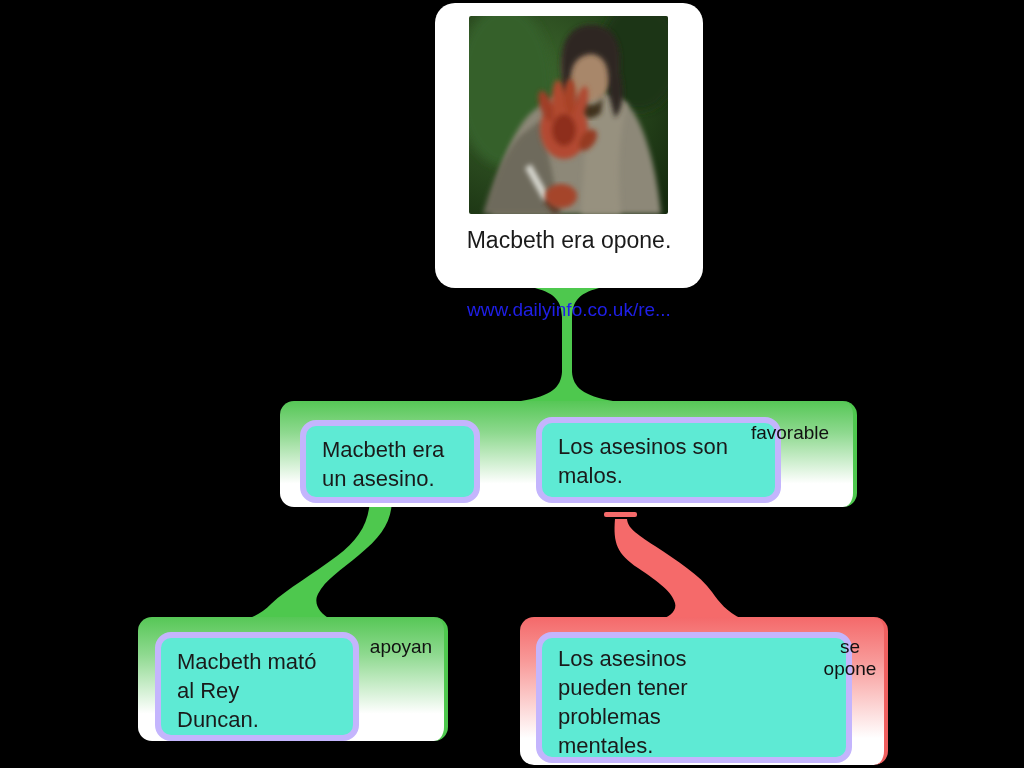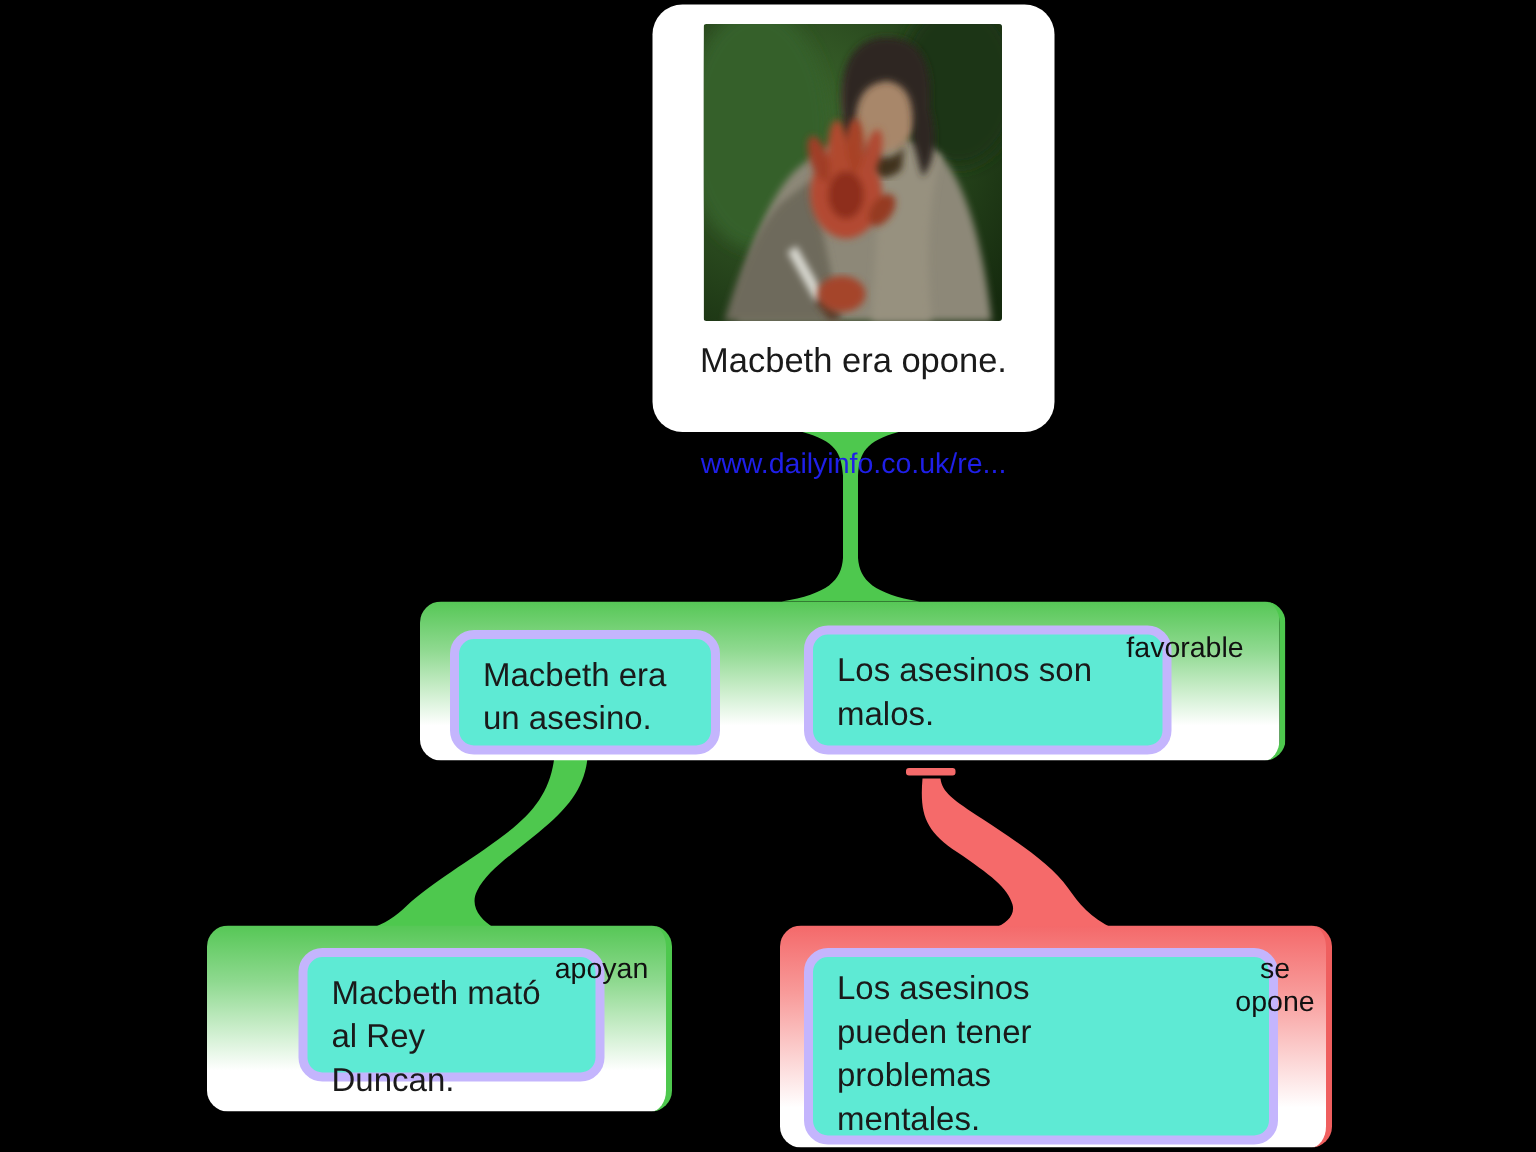--- a/index.html
+++ b/index.html
@@ -45,21 +45,21 @@
   .group-apoyan{left:138px;top:617px;width:310px;height:124px;}
   .group-seopone{left:520px;top:617px;width:368px;height:148px;}
 
   .claim{
     position:absolute;background:#5eead4;border:6px solid #c4b5fd;border-radius:16px;
     box-sizing:border-box;padding:9px 16px;font-size:22px;line-height:29px;
     color:var(--ink);white-space:pre-line;z-index:4;cursor:pointer;
   }
   .claim-1{left:300px;top:420px;width:180px;height:83px;}
   .claim-2{left:500px;top:417px;width:245px;height:86px;margin-left:36px;}
-  .claim-3{left:155px;top:632px;width:204px;height:89px;margin-left:44px;}
+  .claim-3{left:155px;top:632px;width:204px;height:109px;}
   .claim-4{left:536px;top:632px;width:316px;height:131px;padding-top:6px;}
 
   .group-label{
     position:absolute;font-size:19px;line-height:22px;color:#111;z-index:5;
     white-space:pre-line;
   }
   .label-favorable{left:735px;top:422px;width:110px;text-align:center;}
   .label-apoyan{left:360px;top:636px;width:82px;text-align:center;}
   .label-seopone{left:815px;top:636px;width:70px;text-align:center;}
 </style>

